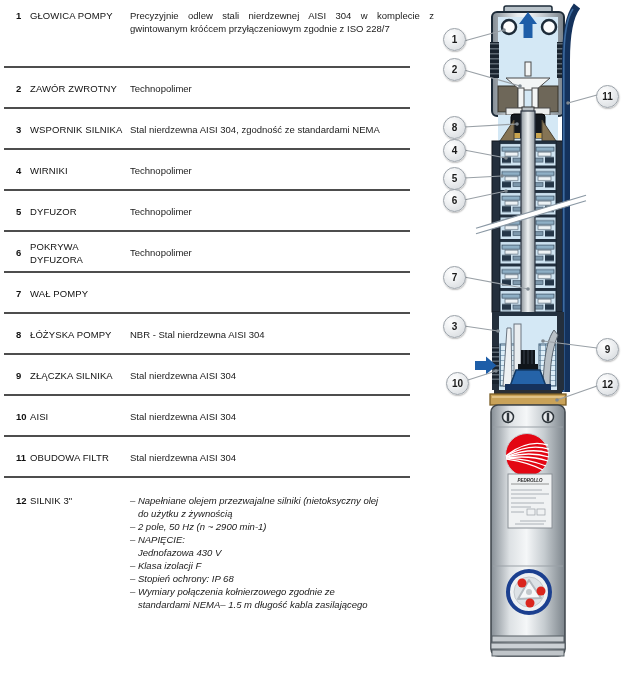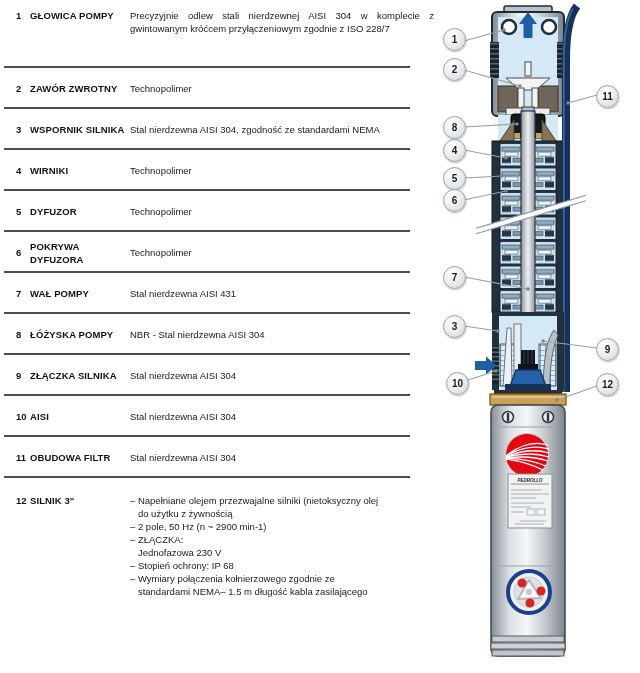--- a/index.html
+++ b/index.html
@@ -16,24 +16,24 @@
   .parts-table { position: absolute; left: 6px; top: 0; width: 430px; }
   .row { position: relative; display: flex; }
   .row.r-first { height: 68px; align-items: flex-start; padding-top: 9px; }
   .row.r-mid   { height: 41px; align-items: center; }
   .row.r-last  { padding-top: 16px; align-items: flex-start; }
   .row.r-first::after, .row.r-mid::after {
     content: ""; position: absolute; left: -2px; bottom: 0;
     width: 406px; height: 2px; background: #4d4d4d;
   }
   .c-num  { width: 24px; padding-left: 10px; font-weight: bold; font-size: 9.5px; line-height: 13px; flex: none; }
-  .c-name { width: 100px; font-weight: bold; font-size: 9.5px; line-height: 13px; flex: none; letter-spacing: 0.1px; }
+  .c-name { width: 100px; font-weight: normal; font-size: 9.5px; line-height: 13px; flex: none; letter-spacing: 0.1px; }
   .c-desc { flex: 1; font-size: 9.5px; line-height: 13px; color: #1a1a1a; }
   .c-desc.justify { text-align: justify; padding-right: 2px; }
-  .dline { white-space: pre; font-size: 9.5px; line-height: 13px; }
+  .dline { white-space: pre; font-size: 9.5px; line-height: 13px; font-style: italic; }
 
   
   .diagram-svg { position: absolute; left: 440px; top: 0; width: 200px; height: 673px; }
   .callout {
     position: absolute; width: 23px; height: 23px; border-radius: 50%;
     background: radial-gradient(circle at 35% 30%, #ffffff 0%, #eceef0 45%, #d2d6da 100%);
     border: 1.5px solid #9ba2a9;
     box-shadow: 0.5px 1px 1.5px rgba(0,0,0,0.25);
     display: flex; align-items: center; justify-content: center;
     font-size: 10px; font-weight: bold; color: #1a1a1a;
@@ -78,21 +78,20 @@
 
     <div class="row r-mid">
       <div class="c-num">6</div>
       <div class="c-name">POKRYWA DYFUZORA</div>
       <div class="c-desc">Technopolimer</div>
     </div>
 
     <div class="row r-mid">
       <div class="c-num">7</div>
       <div class="c-name">WAŁ POMPY</div>
-      <div class="c-desc">Stal nierdzewna AISI 431</div>
     </div>
 
     <div class="row r-mid">
       <div class="c-num">8</div>
       <div class="c-name">ŁÓŻYSKA POMPY</div>
       <div class="c-desc">NBR - Stal nierdzewna AISI 304</div>
     </div>
 
     <div class="row r-mid">
       <div class="c-num">9</div>
@@ -112,22 +111,23 @@
       <div class="c-desc">Stal nierdzewna AISI 304</div>
     </div>
 
     <div class="row r-last">
       <div class="c-num">12</div>
       <div class="c-name">SILNIK 3"</div>
       <div class="c-desc">
         <div class="dline">– Napełniane olejem przezwajalne silniki (nietoksyczny olej</div>
         <div class="dline">   do użytku z żywnością</div>
         <div class="dline">– 2 pole, 50 Hz (n ~ 2900 min-1)</div>
-        <div class="dline">– ZŁĄCZKA:</div>
-        <div class="dline">   Jednofazowa 230 V</div>
+        <div class="dline">– NAPIĘCIE:</div>
+        <div class="dline">   Jednofazowa 430 V</div>
+        <div class="dline">– Klasa izolacji F</div>
         <div class="dline">– Stopień ochrony: IP 68</div>
         <div class="dline">– Wymiary połączenia kołnierzowego zgodnie ze</div>
         <div class="dline">   standardami NEMA– 1.5 m długość kabla zasilającego</div>
       </div>
     </div>
   </div>
 
   <svg class="diagram-svg" viewBox="440 0 200 673">
     <defs>
       <linearGradient id="gHead" x1="0" y1="0" x2="1" y2="0">

